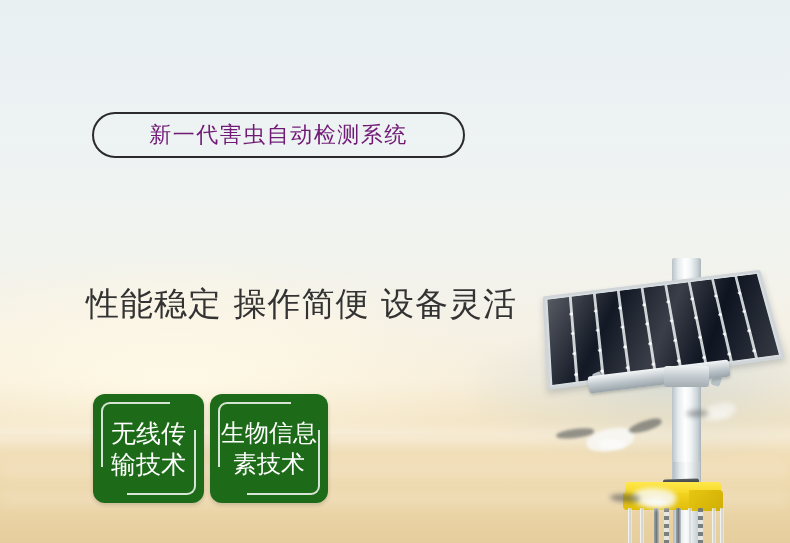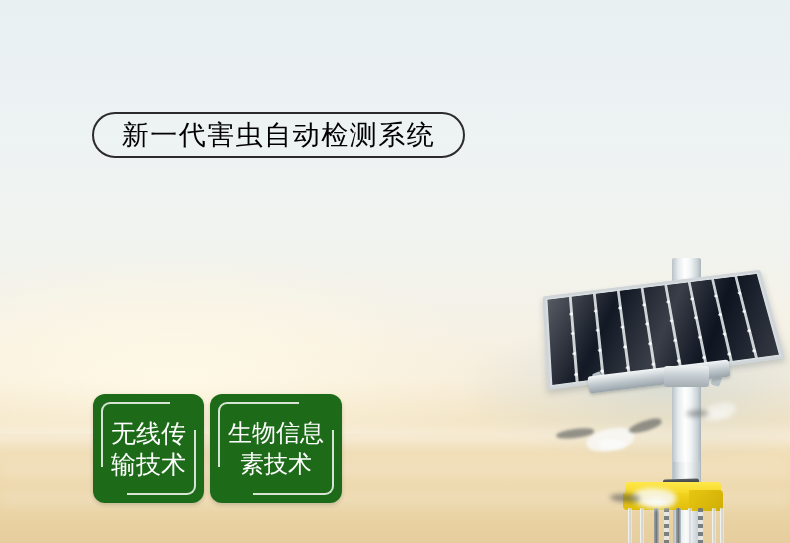--- a/index.html
+++ b/index.html
@@ -55,21 +55,21 @@
 
   
   .badge {
     position:absolute; left:92px; top:112px;
     width:373px; height:46px;
     border:2px solid #2b2b2b;
     border-radius:23px;
     display:flex; align-items:center; justify-content:center;
   }
   .badge-text {
-    font-size:27px; color:#000000;
+    font-size:22px; color:#701a75;
     letter-spacing:1.5px; font-weight:400;
     white-space:nowrap;
     font-family:Liberation Sans, sans-serif;
   }
 
   
   .title {
     position:absolute; left:84px; top:176px;
     font-size:75px; line-height:82px;
     font-weight:bold;
@@ -95,21 +95,21 @@
     display:flex; gap:6px;
   }
   .tag {
     position:relative;
     width:111px; height:109px;
     background:#1d6b18;
     border-radius:12px;
     box-shadow:0 2px 4px rgba(0,0,0,.16);
     display:flex; align-items:center; justify-content:center;
   }
-  .tag.wide { width:132px; }
+  .tag.wide { width:118px; }
   
   .tag::before {
     content:""; position:absolute;
     left:8px; top:8px; width:60%; height:58%;
     border-left:2px solid rgba(255,255,255,.82);
     border-top:2px solid rgba(255,255,255,.82);
     border-radius:9px 0 0 0;
     pointer-events:none;
   }
   .tag::after {
@@ -319,20 +319,21 @@
     <div class="moth-wing" style="left:14px;top:6px;width:36px;height:16px;transform:rotate(-12deg)"></div>
     <div class="moth-wing tip" style="left:0px;top:12px;width:22px;height:7px"></div>
     <div class="moth-body" style="left:24px;top:13px;width:20px;height:8px"></div>
   </div>
 
   <div class="badge">
     <span class="badge-text">新一代害虫自动检测系统</span>
   </div>
 
 
+  <div class="subtitle">性能稳定 操作简便 设备灵活</div>
 
   <div class="tags">
     <div class="tag">
       <span class="tag-label">无线传输技术</span>
     </div>
     <div class="tag wide">
       <span class="tag-label">生物信息素技术</span>
     </div>
   </div>
 

